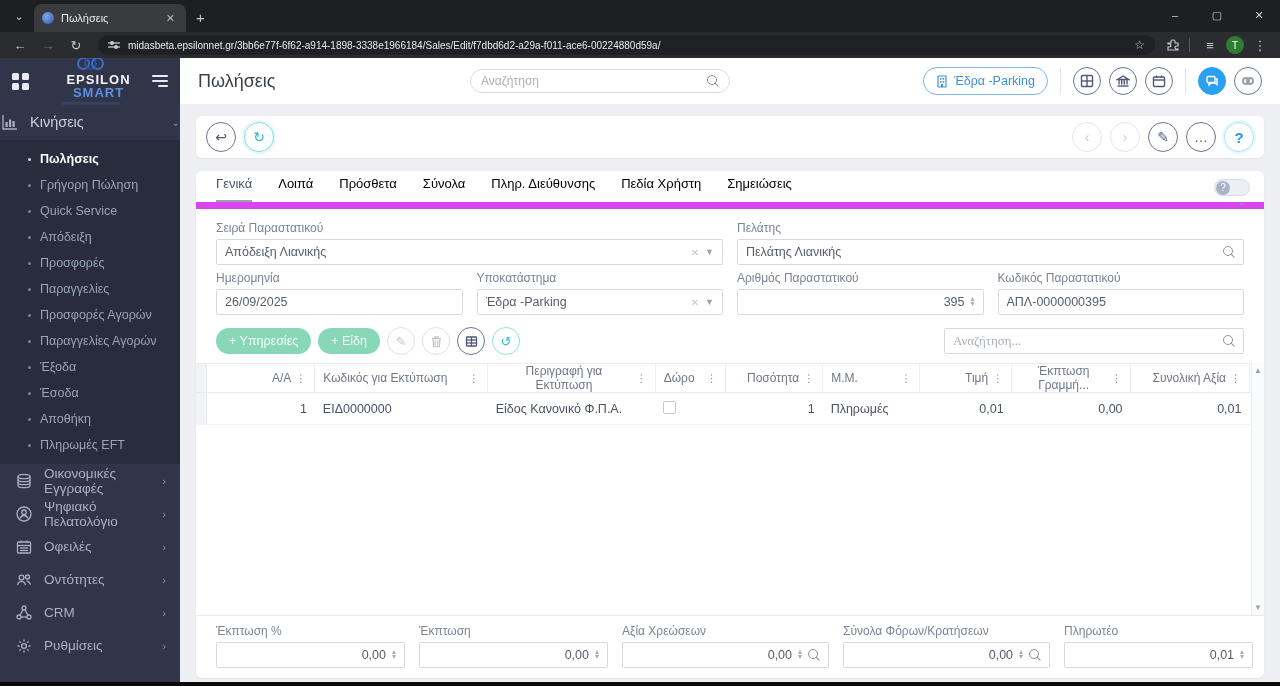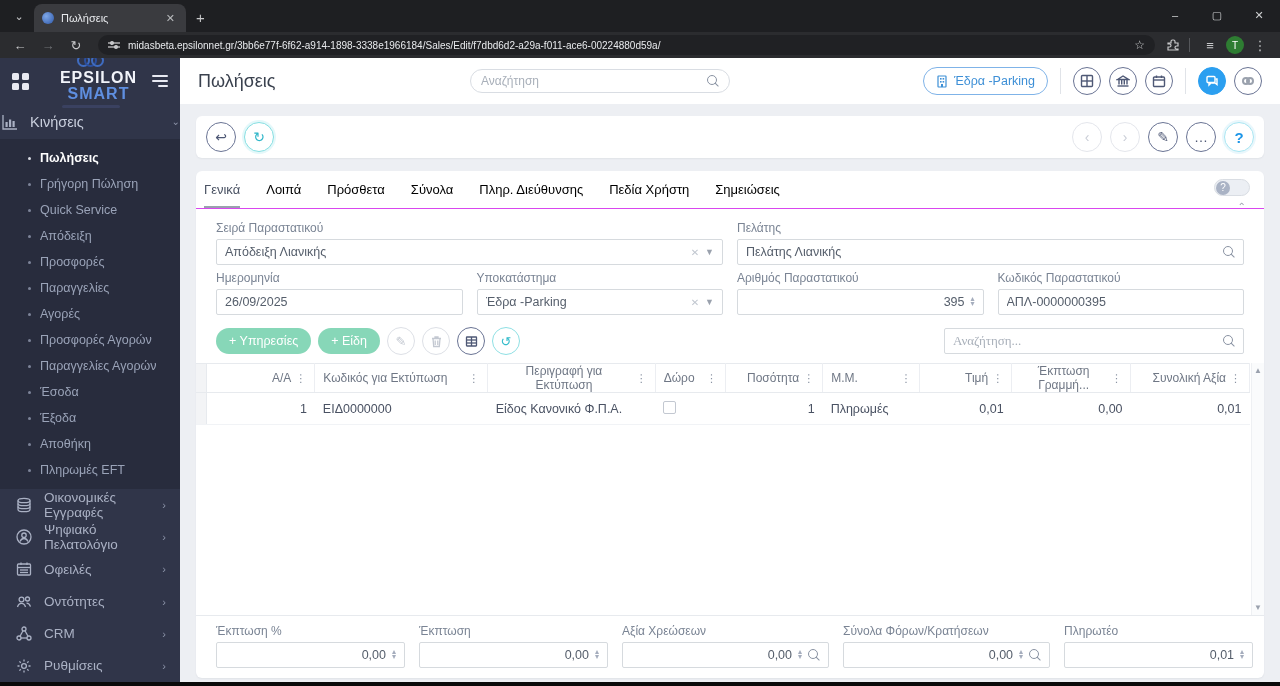--- a/index.html
+++ b/index.html
@@ -32,21 +32,21 @@
 
   
   .sidebar { width:180px; background:#303549; color:#9aa3b8; flex:none; display:flex; flex-direction:column; overflow:hidden; }
   .sb-top { height:46px; display:flex; align-items:center; padding:0 12px; justify-content:space-between; }
   .apps-grid { display:grid; grid-template-columns:7px 7px; grid-gap:3px; }
   .apps-grid span { width:7px; height:7px; background:#e8eaf2; border-radius:1.5px; }
   .brand { text-align:center; line-height:1; }
   .brand-knot { display:flex; justify-content:center; gap:0; height:14px; margin-bottom:2px; }
   .brand-knot i { width:13px; height:13px; border:2.5px solid #3f6cc0; border-radius:50%; margin:0 -3px; }
   .brand-knot i:nth-child(2){ border-color:#2c4f9e; }
-  .brand-text { font-size:16px; letter-spacing:1px;margin-left:16px; }
+  .brand-text { font-size:13px; letter-spacing:1px;margin-left:16px; }
   .brand-text b { color:#f2f4fa; font-weight:bold; }
   .brand-text span { color:#5f8fe0; font-weight:bold; }
   .brand-tag { height:3px; width:58px; margin:3px auto 0; background:#3a4albatross; background:#3a4160; border-radius:2px; }
   .hamburger { display:flex; flex-direction:column; gap:3px; align-items:flex-end; }
   .hamburger span { height:2px; background:#e8eaf2; border-radius:1px; }
   .hamburger .l1{width:16px;} .hamburger .l2{width:16px;} .hamburger .l3{width:10px;}
   .sb-group { height:36px; display:flex; align-items:center; gap:10px; padding:0 0; color:#c9cfdd; font-size:14.5px; }
   .sb-group .chev { margin-left:auto; font-size:10px; color:#8b93a8; }
   .sb-sub { background:#282c3d; padding:6px 0; }
   .sb-item { height:26px; display:flex; align-items:center; gap:9px; padding:0 14px 0 28px; font-size:12.5px; cursor:default; }
@@ -76,21 +76,21 @@
 
   .content-pad { flex:1; display:flex; flex-direction:column; padding:12px 16px 4px; overflow:hidden; }
   .toolbar-card { background:#fff; border-radius:6px; height:42px; display:flex; align-items:center; padding:0 10px; gap:8px; box-shadow:0 1px 2px rgba(40,50,70,.06); }
   .tb-right { margin-left:auto; display:flex; gap:8px; }
   .circ30 { width:30px; height:30px; border-radius:50%; border:1px solid #6a7494; background:#fff; display:flex; align-items:center; justify-content:center; color:#4e5875; font-size:14px; }
   .circ30.teal { border-color:#86dfe2; color:#2fb6c9; box-shadow:0 0 0 2px #e4f8fa; }
   .circ30.disabled { border-color:#e4e6ec; color:#c9cdd6; }
   .circ30.help { border-color:#a9e6f2; color:#1d96e8; font-weight:bold; font-size:15px; box-shadow:0 0 0 2px #e9f7fc; }
 
   .panel { background:#fff; border-radius:6px; margin-top:13px; flex:1; display:flex; flex-direction:column; box-shadow:0 1px 2px rgba(40,50,70,.06); overflow:hidden; position:relative; }
-  .tabs { display:flex; gap:26px; padding:0 8px; border-bottom:1px solid #d946ef; height:38px; align-items:flex-end; }
+  .tabs { display:flex; gap:26px; padding:0 20px; border-bottom:7px solid #d946ef; height:38px; align-items:flex-end; }
   .tabitem { font-size:13px; color:#000000; padding-bottom:9px; border-bottom:2px solid transparent; white-space:nowrap; }
   .tabitem.active { color:#4a5263; border-bottom-color:#9aa1ad; }
   .panel-toggle { position:absolute; right:14px; top:8px; width:36px; height:17px; background:#eceff4; border:1px solid #d9dde3; border-radius:9px; display:flex; align-items:center; padding:1px; }
   .panel-toggle .knob { width:14px; height:14px; border-radius:50%; background:#aab3c5; color:#fff; font-size:10px; display:flex; align-items:center; justify-content:center; }
   .panel-collapse { position:absolute; right:18px; top:30px; color:#9aa1ad; font-size:10px; }
 
   .formgrid { padding:8px 20px 6px; display:grid; grid-template-columns:1fr 1fr; column-gap:14px; row-gap:2px; }
   .fcol2 { display:grid; grid-template-columns:1fr 1fr; column-gap:14px; }
   .field { display:flex; flex-direction:column; }
   .flabel { font-size:12px; color:#7a8494; margin:4px 0 4px; }
@@ -235,37 +235,33 @@
       <div class="sb-item">
           <span class="dot"></span>
           <span>Προσφορές</span>
         </div>
       <div class="sb-item">
           <span class="dot"></span>
           <span>Παραγγελίες</span>
         </div>
       <div class="sb-item">
           <span class="dot"></span>
-          <span>Αγορές</span>
-        </div>
-      <div class="sb-item">
-          <span class="dot"></span>
           <span>Προσφορές Αγορών</span>
         </div>
       <div class="sb-item">
           <span class="dot"></span>
           <span>Παραγγελίες Αγορών</span>
         </div>
       <div class="sb-item">
           <span class="dot"></span>
+          <span>Έξοδα</span>
+        </div>
+      <div class="sb-item">
+          <span class="dot"></span>
           <span>Έσοδα</span>
-        </div>
-      <div class="sb-item">
-          <span class="dot"></span>
-          <span>Έξοδα</span>
         </div>
       <div class="sb-item">
           <span class="dot"></span>
           <span>Αποθήκη</span>
         </div>
       <div class="sb-item">
           <span class="dot"></span>
           <span>Πληρωμές EFT</span>
         </div>
     </div>

